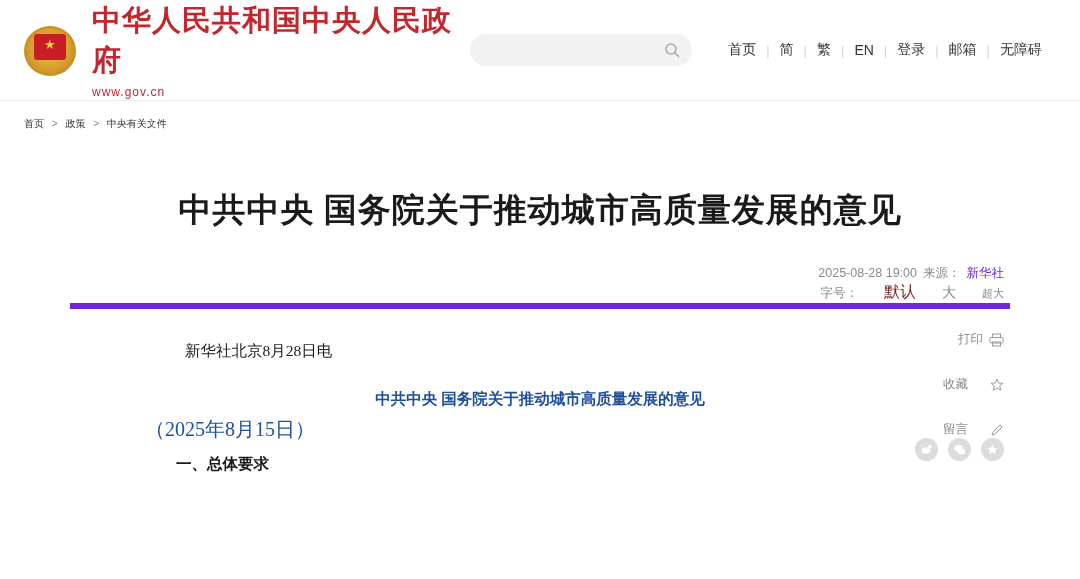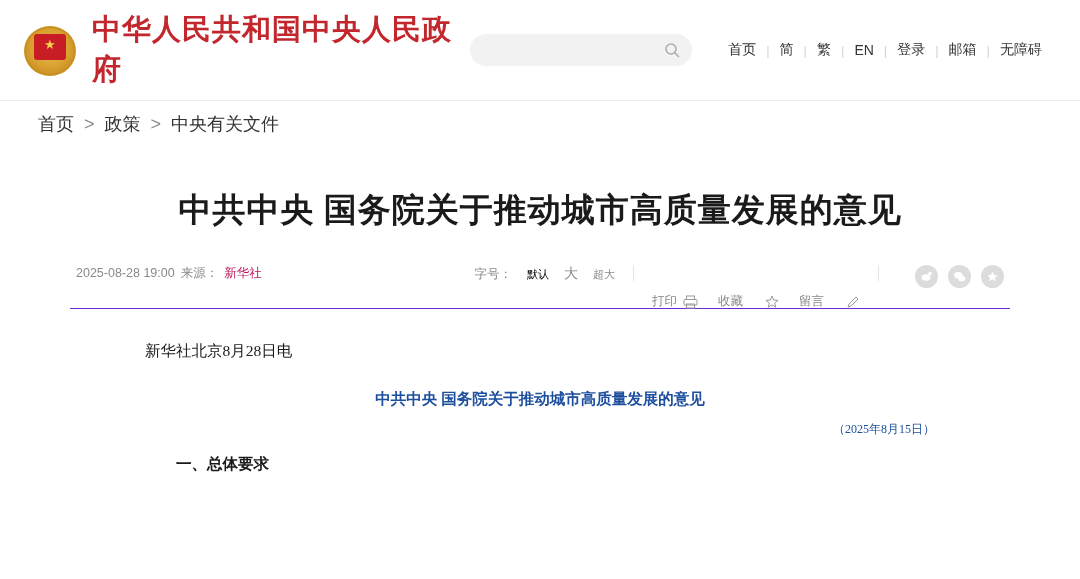--- a/index.html
+++ b/index.html
@@ -88,22 +88,22 @@
   }
   .top-nav .sep { color: #d4d4d4; font-size: 13px; }
 
   
   .crumb-wrap {
     border-top: 1px solid #ececec;
     height: 47px;
     display: flex; align-items: center;
   }
   .crumb {
-    font-size: 18px; color: #333;
-    padding-left: 38px;
+    font-size: 10px; color: #333;
+    padding-left: 24px;
   }
   .crumb a { color: #333; text-decoration: none; }
   .crumb .gt { color: #888; margin: 0 5px; }
 
   
   .article {
     width: 940px;
     margin: 0 auto;
     padding-top: 22px;
   }
@@ -113,33 +113,34 @@
     font-size: 33px;
     font-weight: bold;
     color: #1a1a1a;
     letter-spacing: 1px;
     line-height: 46px;
     padding: 18px 0 10px;
   }
 
   .meta-bar {
     height: 44px;
-    border-bottom: 1px solid #6d28d9;
-    display: flex; align-items: flex-start;
+    border-bottom: 6px solid #6d28d9;
+    display: flex; align-items: flex-end;
     font-size: 12.5px; color: #8a8a8a;
     padding: 0 6px;
     margin-top: 22px;
+    flex-direction: column;
   }
   .meta-left { display: flex; align-items: baseline; gap: 6px; }
-  .meta-left .src-name { color: #be185d; }
+  .meta-left .src-name { color: #6d28d9; }
   .meta-spacer { flex: 1 1 auto; }
 
-  .fontsize { display: flex; align-items: baseline; gap: 15px; }
+  .fontsize { display: flex; align-items: baseline; gap: 26px; }
   .fontsize .lbl { color: #8a8a8a; }
-  .fontsize .f-default { color: #000000; font-size: 11px; }
+  .fontsize .f-default { color: #7f1d1d; font-size: 16px; }
   .fontsize .f-big { color: #8a8a8a; font-size: 14px; }
   .fontsize .f-huge { color: #8a8a8a; font-size: 11px; }
 
   .vline { width: 1px; height: 16px; background: #e4e4e4; margin: 0 18px; }
 
   .tool { display: flex; align-items: center; gap: 6px; color: #8a8a8a; margin-top: 28px; }
   .tool + .tool { margin-left: 20px; gap: 22px; }
   .tool svg { display: block; }
 
   .socials { display: flex; align-items: center; gap: 10px; margin-left: 18px; }
@@ -155,49 +156,50 @@
   
   .body-wrap {
     width: 790px;
     margin: 0 auto;
     padding-top: 26px;
     font-family: "Liberation Serif", serif;
     font-size: 15.5px;
     line-height: 31px;
     color: #1a1a1a;
   }
-  .dateline { margin-bottom: 18px; }
+  .dateline { margin-bottom: 18px; margin-left: 40px; }
   .sub-title {
     text-align: center;
     color: #1d4f9e;
     font-weight: bold;
     font-size: 15.5px;
     line-height: 30px;
   }
   .sub-date {
-    text-align: right;
+    text-align: left;
     color: #1d4f9e;
-    font-size: 12px;
+    font-size: 20px;
     line-height: 30px;
     margin-bottom: 4px;
   }
   .para { text-indent: 2em; text-align: justify; }
   .sec-head { text-indent: 2em; font-weight: bold; margin-top: 4px; }
 </style>
 </head>
 <body>
 
 <div class="header">
   <div class="emblem">
     <div class="disc"></div>
     <div class="red"></div>
     <div class="star">★</div>
   </div>
   <div class="site-title">
     <span class="cn">中华人民共和国中央人民政府</span>
+    <span class="en">www.gov.cn</span>
   </div>
 
   <div class="header-spacer"></div>
 
   <div class="searchbox">
     <input type="text" placeholder="" style="">
     <span class="search-icon">
       <svg viewBox="0 0 16 16" width="16" height="16">
           <circle cx="7" cy="7" r="5" fill="none" stroke="#777" stroke-width="1.6"></circle>
           <line x1="10.8" y1="10.8" x2="14.5" y2="14.5" stroke="#777" stroke-width="1.6" stroke-linecap="round"></line>

